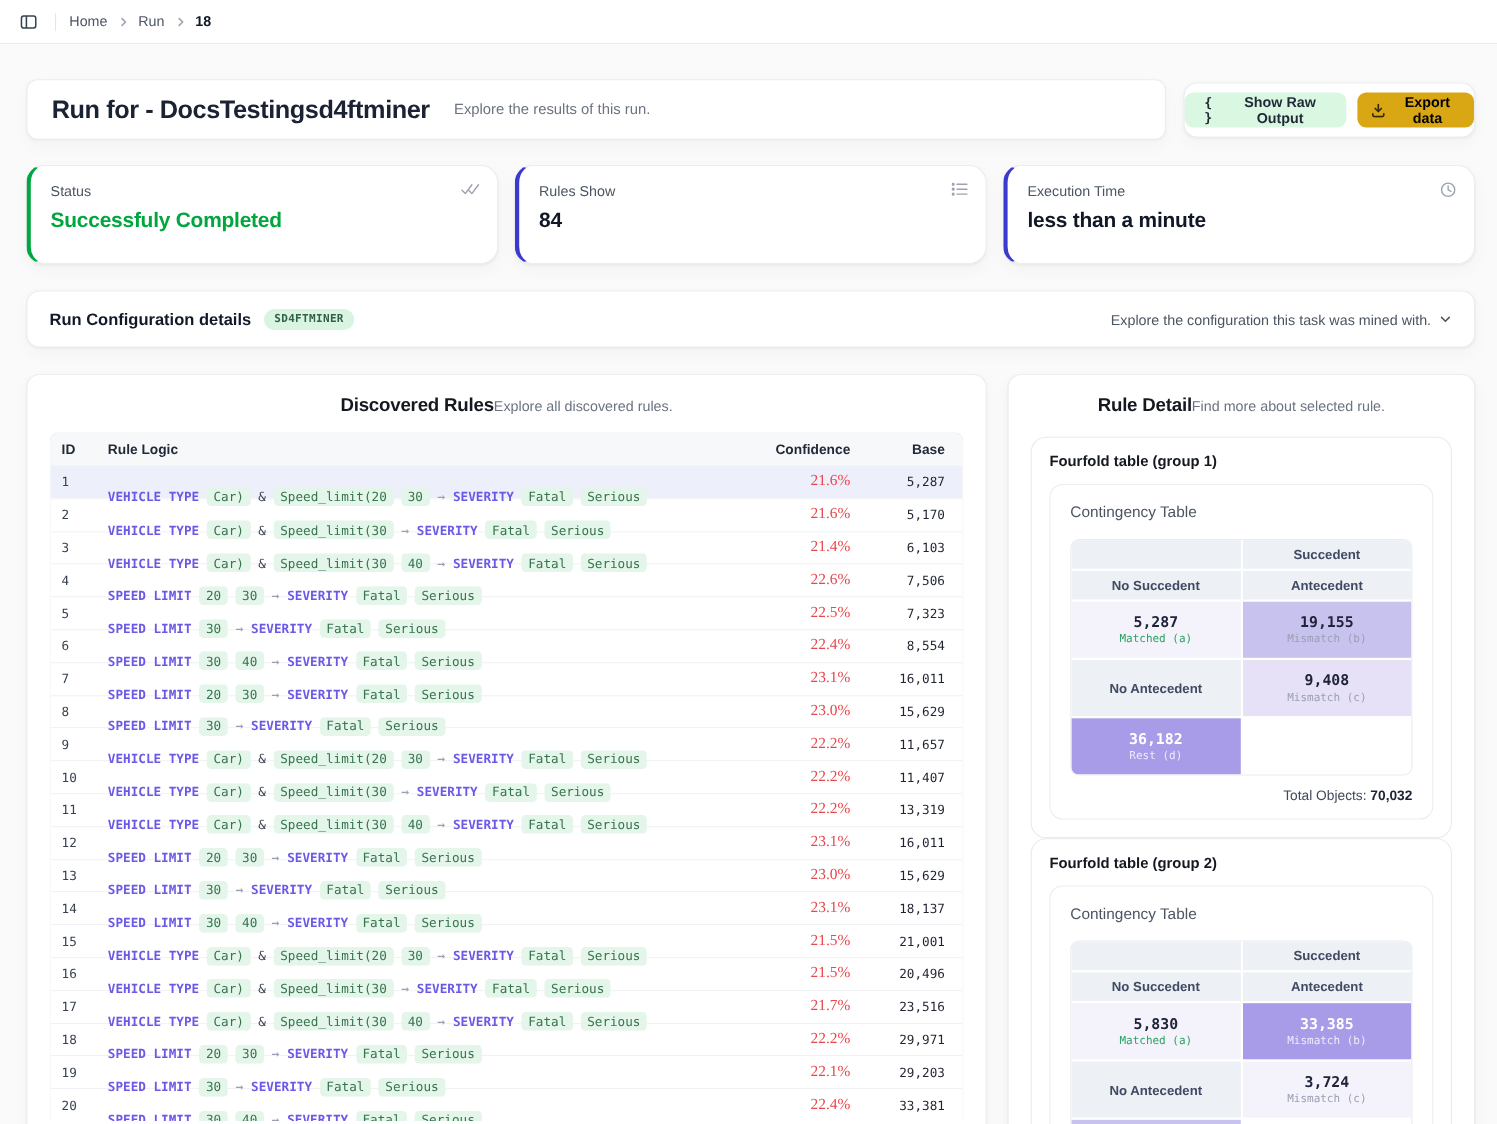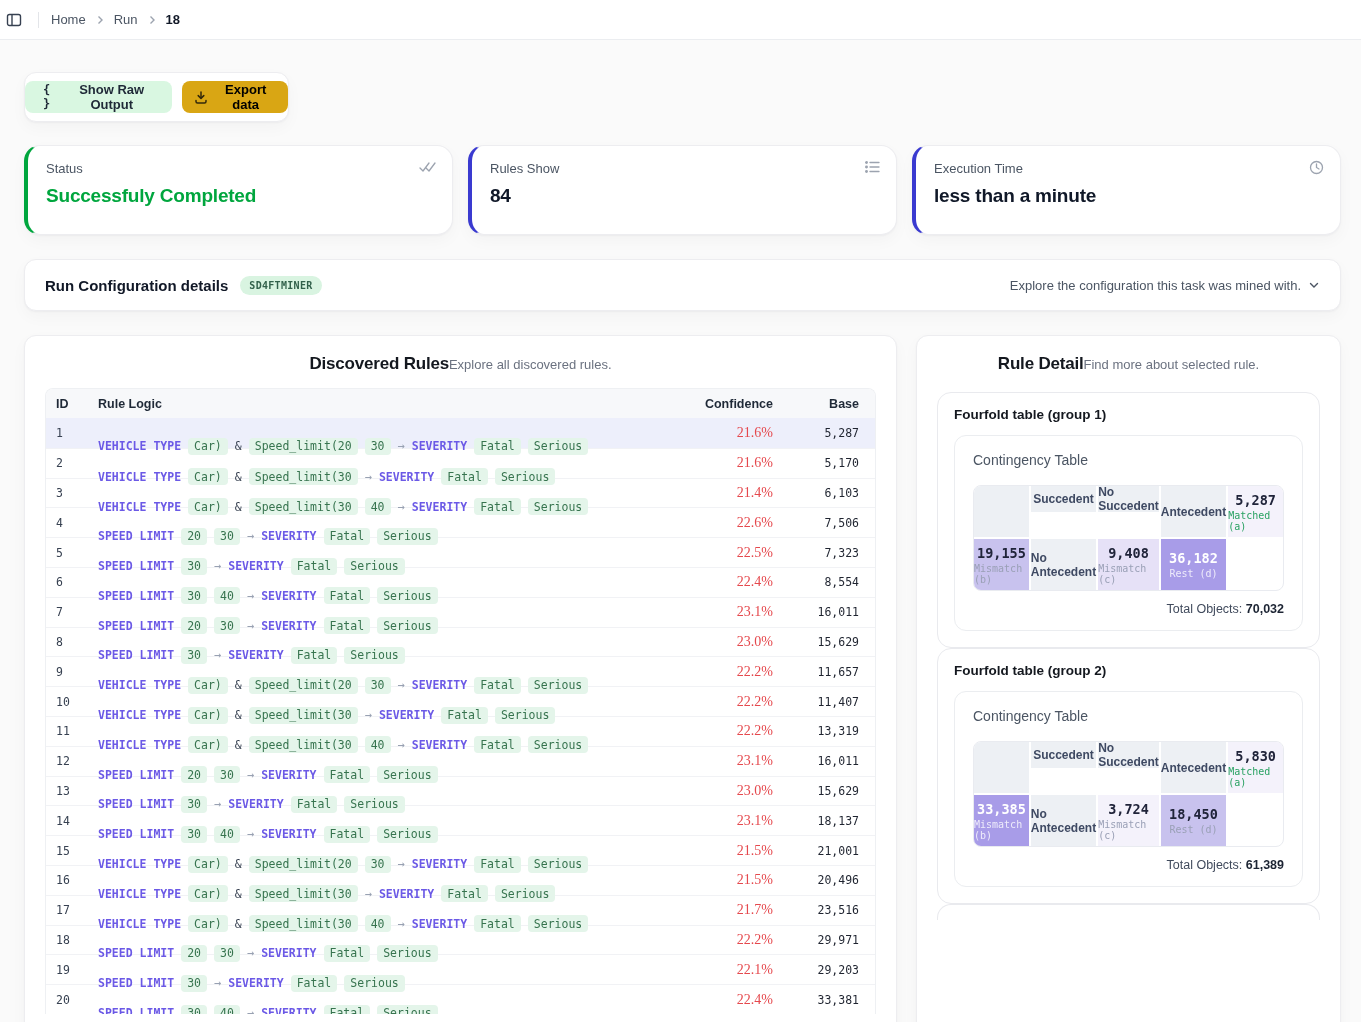--- a/index.html
+++ b/index.html
@@ -1,21 +1,21 @@
 <!DOCTYPE html>
 <html style="--status-green: #00a63e; --card-accent-blue: #3a3ad0; --attribute-purple: #6b59e6; --value-chip-bg: #e4f5ea; --value-chip-text: #37744f; --confidence-red: #e5484d; --selected-row-bg: #edeffb; --export-button-yellow: #d9a614; --raw-output-button-green: #d9f7e1;"><head>
 <meta charset="utf-8">
 <style>
   * { margin:0; padding:0; box-sizing:border-box; }
   html,body { width:1361px; height:1022px; overflow:hidden; background:#fafafa;
     font-family:"Liberation Sans", sans-serif; color:#111827; }
 
   
   .topbar { height:40px; background:#fff; border-bottom:1px solid #ebedf0;
-    display:flex; align-items:center; gap:12px; padding:0 2px; }
+    display:flex; align-items:center; gap:12px; padding:0 14px; }
   .icon-btn { width:24px; height:24px; display:flex; align-items:center; justify-content:center;
     border:none; background:transparent; cursor:pointer; color:#374151; }
   .tb-divider { width:1px; height:16px; background:#e3e5e9; }
   .crumbs { display:flex; align-items:center; gap:9px; font-size:13px; color:#4b5563; }
   .crumb { cursor:pointer; }
   .crumb-current { font-weight:700; color:#111827; }
   .crumb-sep { color:#9ca3af; display:flex; }
 
   .wrap { padding:0 20px 0 24px; }
 
@@ -84,21 +84,21 @@
 
   
   .detail-panel { width:425px; height:820px; border-radius:12px; padding:18px 0 0; }
   .detail-panel .panel-head { padding:0 20px; }
   .groups { margin-top:18px; padding:0 20px; }
   .group-card { border:1px solid #e9eaee; border-radius:14px; padding:14px 16px 16px; 
     background:#fff; }
   .g-title { font-size:13.5px; font-weight:700; color:#14181f; margin-bottom:13px; }
   .ct-card { border:1px solid #ebedf0; border-radius:12px; padding:16px 18px 14px; }
   .ct-title { font-size:14px; color:#4b5563; margin-bottom:17px; }
-  .ct-grid { display:grid; grid-template-columns:1fr 1fr 1fr 1fr 1fr; gap:2px; background:#fff;
+  .ct-grid { display:grid; grid-template-columns:1fr 1fr; gap:2px; background:#fff;
     border:1px solid #e9ebf0; border-radius:8px; overflow:hidden; }
   .ct-head, .ct-rowhead, .ct-corner { background:#edf0f4; }
   .ct-head { height:26px; display:flex; align-items:center; justify-content:center;
     font-size:12px; font-weight:700; color:#3f4a63; }
   .ct-rowhead { display:flex; align-items:center; justify-content:center;
     font-size:12px; font-weight:700; color:#3f4a63; }
   .ct-cell { height:51px; display:flex; flex-direction:column; align-items:center; justify-content:center; gap:2px; }
   .ct-val { font-family:"DejaVu Sans Mono",monospace; font-size:13.5px; font-weight:600; color:#20243a; }
   .ct-lbl { font-family:"DejaVu Sans Mono",monospace; font-size:10px; }
   .s0 { background:#f4f2fb; } .s1 { background:#e6e1f7; } .s2 { background:#c8c2ee; }
@@ -134,20 +134,24 @@
           <polyline points="3.5,1.5 7,5 3.5,8.5"></polyline>
         </svg>
     </span>
     <span class="crumb crumb-current">18</span>
   </div>
 </div>
 
 <div class="wrap">
 
   <div class="header-row">
+    <div class="card hero-card">
+      <span class="hero-title">Run for - DocsTestingsd4ftminer</span>
+      <span class="hero-sub">Explore the results of this run.</span>
+    </div>
     <div class="card actions-card">
       <button class="btn btn-raw">
         <span class="braces">{ }</span>
         <span>Show Raw Output</span>
       </button>
       <button class="btn btn-export">
         <span>
           <svg width="14" height="14" viewBox="0 0 14 14" fill="none" stroke="#33290a" stroke-width="1.5" stroke-linecap="round" stroke-linejoin="round">
             <path d="M7 2v6"></path>
               <polyline points="4.2,5.6 7,8.4 9.8,5.6"></polyline>

